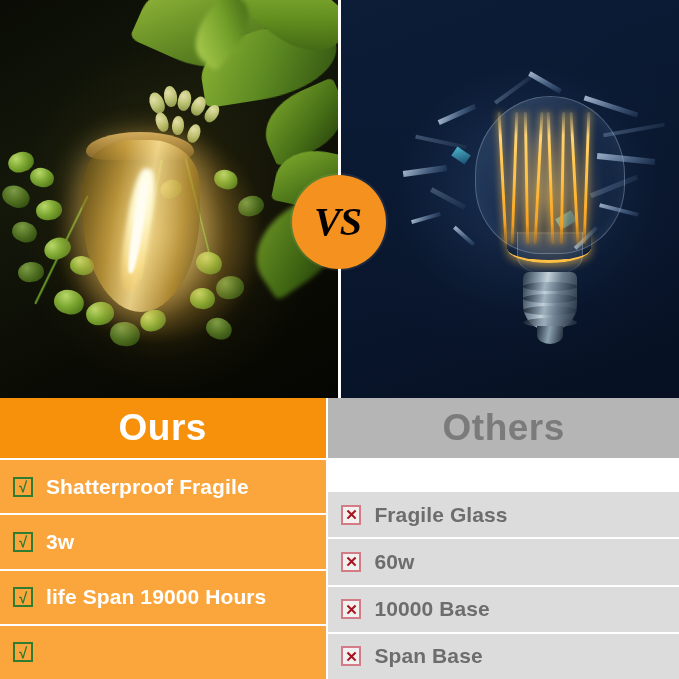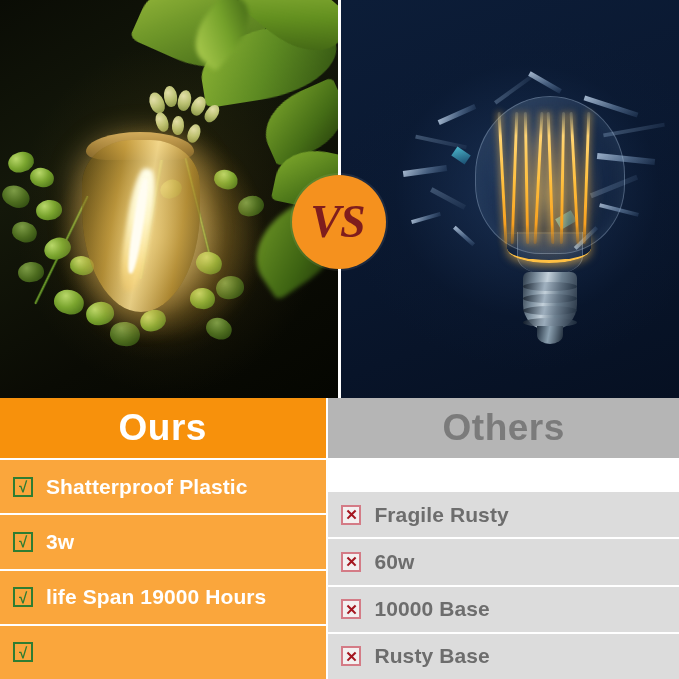--- a/index.html
+++ b/index.html
@@ -221,22 +221,22 @@
     display: flex;
     align-items: center;
     justify-content: center;
     z-index: 20;
     box-shadow: 0 0 0 2px rgba(255,255,255,.08);
   }
   .vs-badge span {
     font-family: "Liberation Serif", serif;
     font-style: italic;
     font-weight: bold;
-    font-size: 46px;
-    color: #7f1d1d;
+    font-size: 40px;
+    color: #000000;
     letter-spacing: -1px;
     line-height: 1;
     padding-right: 3px;
   }
 
   
   .table {
     position: absolute;
     left: 0; top: 398px;
     width: 679px;
@@ -425,21 +425,21 @@
   </div>
 
   <div class="table">
 
     <div class="col col-ours">
       <div class="col-head head-ours">Ours</div>
       <div class="rows">
 
         <div class="row row-ours">
           <span class="mark mark-check">√</span>
-          <span class="row-label label-ours">Shatterproof Plastic</span>
+          <span class="row-label label-ours">Shatterproof Fragile</span>
         </div>
 
         <div class="row row-ours">
           <span class="mark mark-check">√</span>
           <span class="row-label label-ours">3w</span>
         </div>
 
         <div class="row row-ours">
           <span class="mark mark-check">√</span>
           <span class="row-label label-ours">life Span 19000 Hours</span>
@@ -452,34 +452,34 @@
     </div>
 
     <div class="col-gap"></div>
 
     <div class="col col-others">
       <div class="col-head head-others">Others</div>
       <div class="rows">
 
         <div class="row row-others">
           <span class="mark mark-x">✕</span>
-          <span class="row-label label-others">Fragile Rusty</span>
+          <span class="row-label label-others">Fragile Glass</span>
         </div>
 
         <div class="row row-others">
           <span class="mark mark-x">✕</span>
           <span class="row-label label-others">60w</span>
         </div>
 
         <div class="row row-others">
           <span class="mark mark-x">✕</span>
           <span class="row-label label-others">10000 Base</span>
         </div>
 
         <div class="row row-others">
           <span class="mark mark-x">✕</span>
-          <span class="row-label label-others">Rusty Base</span>
+          <span class="row-label label-others">Span Base</span>
         </div>
       </div>
     </div>
   </div>
 
 </div>
 
 </body></html>

